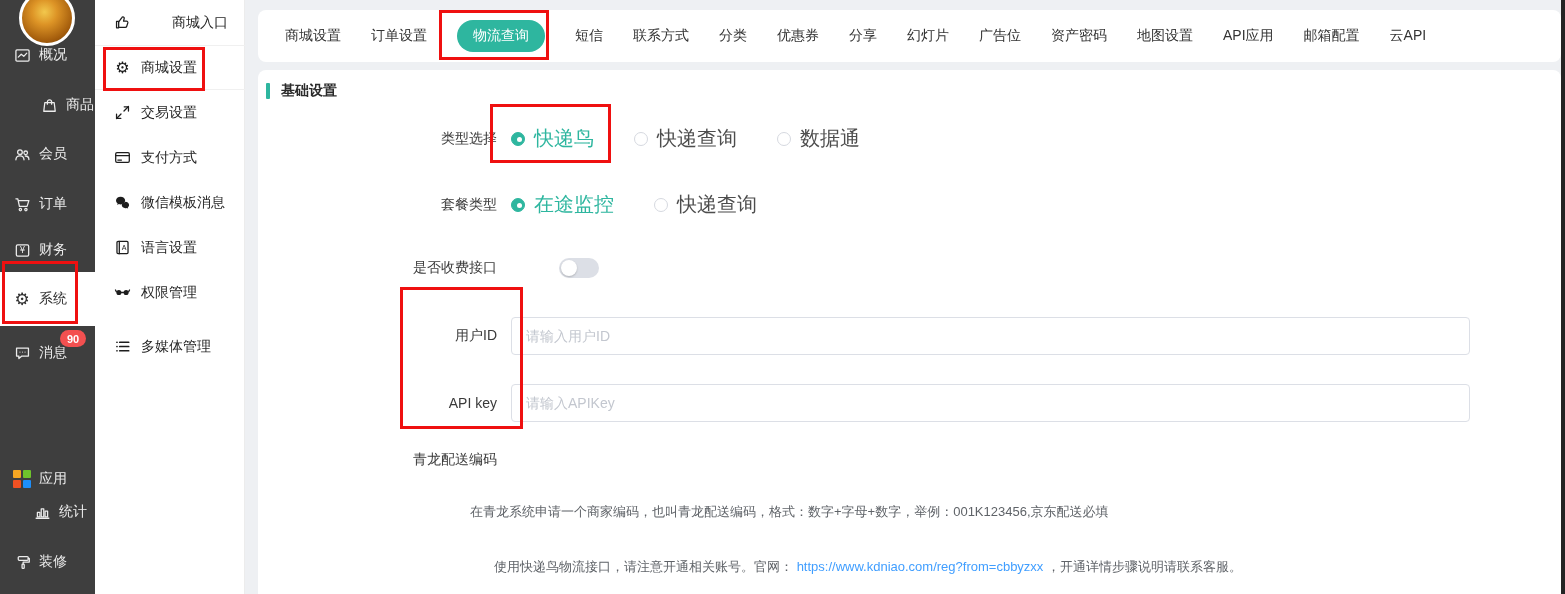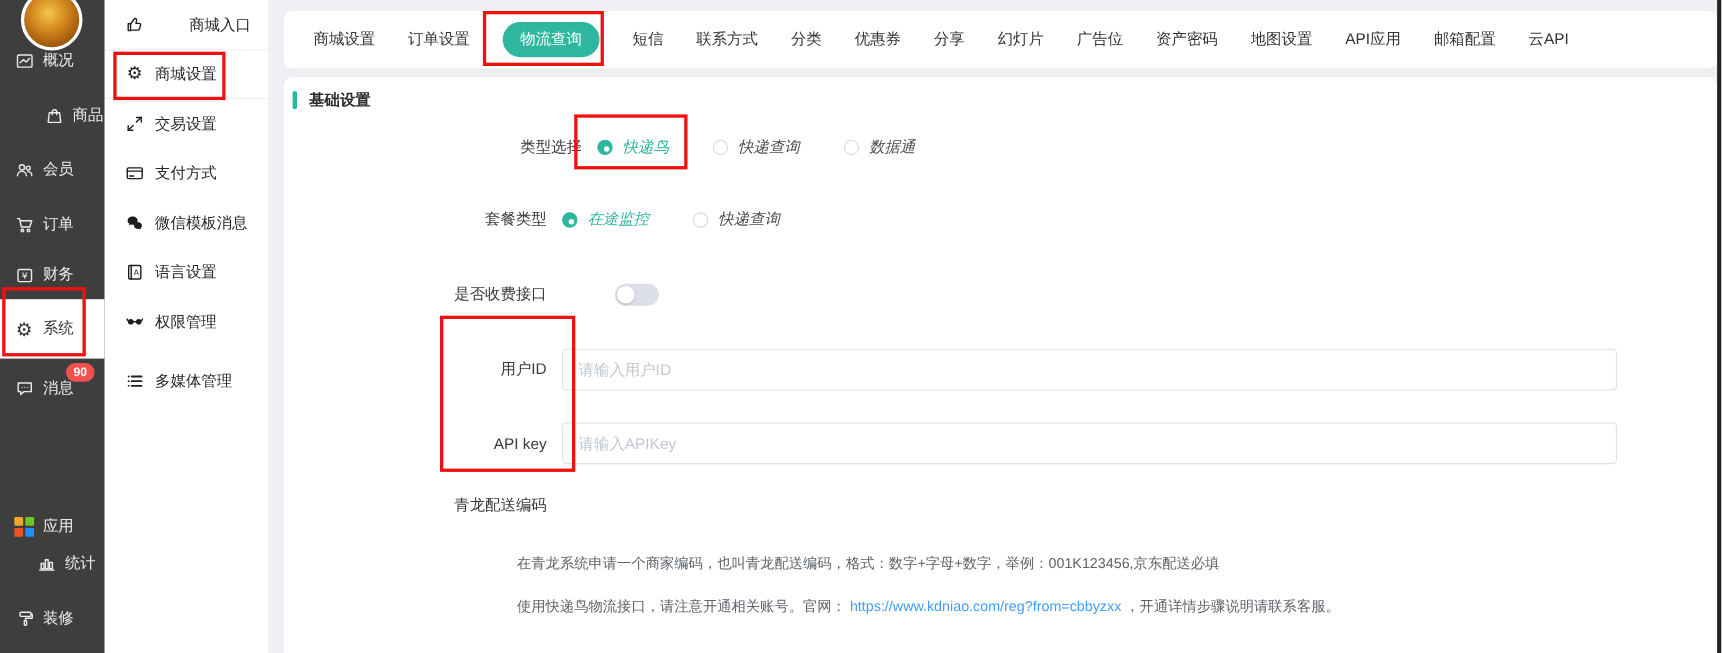--- a/index.html
+++ b/index.html
@@ -42,21 +42,21 @@
   .section-header .bar{width:4px;height:16px;background:var(--accent);border-radius:1px;}
   .section-header .ttl{font-size:14px;font-weight:bold;color:#2b2b2b;}
   
   .form-row{position:absolute;left:0;right:16px;display:flex;align-items:center;}
   .form-label{width:239px;text-align:right;font-size:14px;color:#3a3a3a;flex:none;}
   .form-field{margin-left:14px;flex:1;display:flex;align-items:center;gap:40px;}
   .radio-opt{display:flex;align-items:center;gap:9px;cursor:pointer;position:relative;}
   .radio-dot{width:14px;height:14px;border-radius:50%;box-sizing:border-box;border:1px solid #d6d9e0;background:#fff;flex:none;position:relative;}
   .radio-opt.checked .radio-dot{background:var(--accent);border-color:var(--accent);}
   .radio-opt.checked .radio-dot::after{content:"";position:absolute;left:4.5px;top:4.5px;width:5px;height:5px;border-radius:50%;background:#fff;}
-  .radio-lb{font-size:14px;color:#4d4d4d;font-style:italic;}
+  .radio-lb{font-size:20px;color:#4d4d4d;}
   .radio-opt.checked .radio-lb{color:var(--accent);}
   .toggle{width:40px;height:20px;border-radius:10px;background:#dcdfe6;position:relative;cursor:pointer;flex:none;}
   .toggle .knob{position:absolute;left:2px;top:2px;width:16px;height:16px;border-radius:50%;background:#fff;box-shadow:0 1px 2px rgba(0,0,0,.2);}
   input.text{width:959px;flex:none;height:38px;border:1px solid #dcdfe6;border-radius:4px;padding:0 14px;
     font-size:14px;color:#333;box-sizing:border-box;outline:none;background:#fff;
     font-family:"Liberation Sans","DejaVu Sans",sans-serif;}
   input.text::placeholder{color:#c3c7cf;}
   .help-line{position:absolute;left:212px;font-size:13px;color:#5f6368;}
   .help-line a{color:#409eff;text-decoration:none;}
   
@@ -279,21 +279,21 @@
     <div class="tab">邮箱配置</div>
     <div class="tab">云API</div>
   </div>
 
 <div class="content-card">
   <div class="section-header">
     <span class="bar"></span>
     <span class="ttl">基础设置</span>
   </div>
 
-  <div class="form-row" style="top:55px;padding-left:32px;">
+  <div class="form-row" style="top:55px;">
     <div class="form-label">类型选择</div>
     <div class="form-field" id="type-options">
         <div class="radio-opt checked">
           <span class="radio-dot"></span>
           <span class="radio-lb">快递鸟</span>
           <div class="ann ann-radio"></div>
         </div>
         <div class="radio-opt">
           <span class="radio-dot"></span>
           <span class="radio-lb">快递查询</span>
@@ -341,21 +341,21 @@
       <input class="text" type="text" placeholder="请输入APIKey" style="">
     </div>
   </div>
 
   <div class="form-row" style="top:381px;">
     <div class="form-label">青龙配送编码</div>
   </div>
 
   <div class="help-line" style="top:433px;">在青龙系统申请一个商家编码，也叫青龙配送编码，格式：数字+字母+数字，举例：001K123456,京东配送必填</div>
 
-  <div class="help-line" style="top:472px;">
+  <div class="help-line" style="top:488px;margin-left:24px;">
     <span>使用快递鸟物流接口，请注意开通相关账号。官网：</span>
     <a href="#">https://www.kdniao.com/reg?from=cbbyzxx</a>
     <span>，开通详情步骤说明请联系客服。</span>
   </div>
 
   <div class="ann ann-labels"></div>
 </div>
 
 <div class="right-edge"></div>
 

